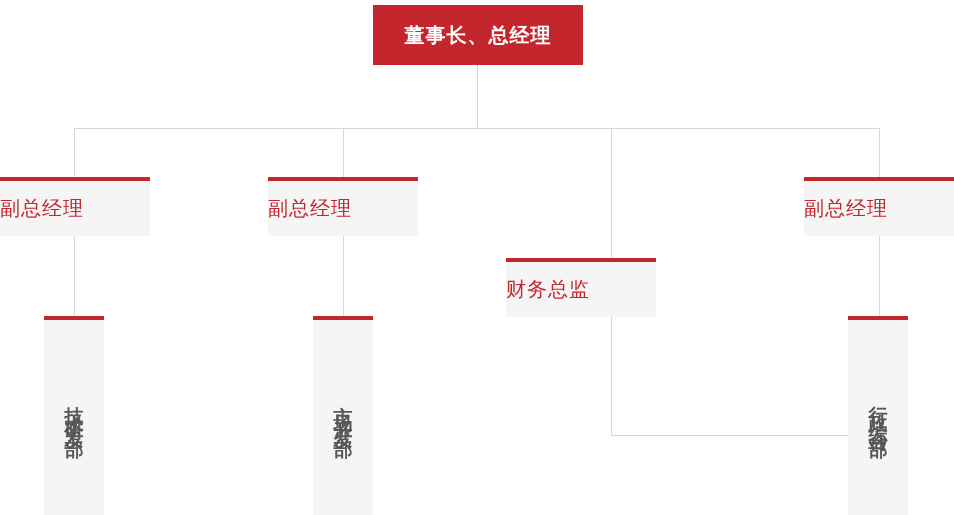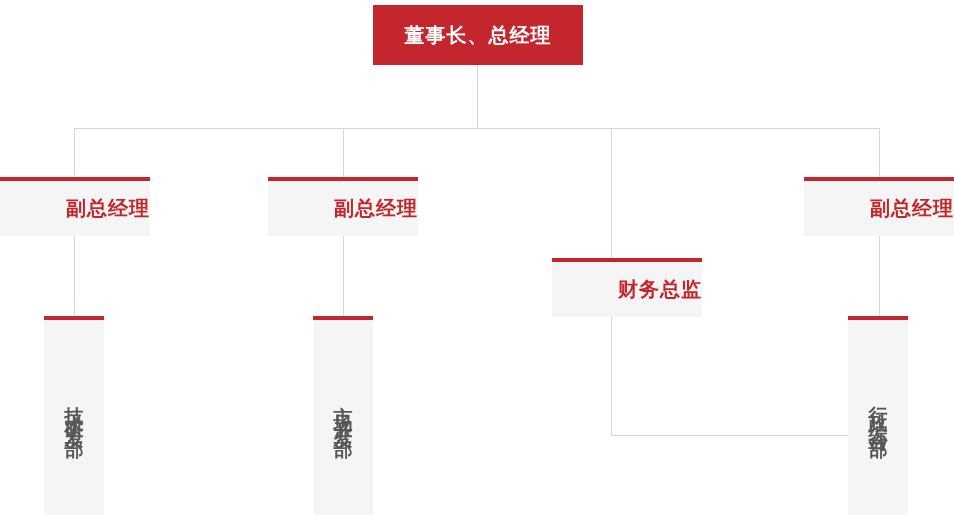--- a/index.html
+++ b/index.html
@@ -36,25 +36,25 @@
     justify-content: center;
   }
   .l2-box {
     position: absolute;
     width: 150px;
     height: 55px;
     border-top: 4px solid var(--red, #c3262c);
     background: var(--box-bg, #f5f5f6);
     color: var(--red, #c3262c);
     font-size: 20px;
-    font-weight: bold;
+    font-weight: normal;
     letter-spacing: 1px;
     display: flex;
     align-items: center;
-    justify-content: flex-end;
+    justify-content: flex-start;
   }
   .dept-box {
     position: absolute;
     top: 316px;
     width: 60px;
     height: 195px;
     border-top: 4px solid var(--red, #c3262c);
     background: var(--box-bg, #f5f5f6);
     display: flex;
     align-items: center;
@@ -88,21 +88,21 @@
   <div class="line" style="left:611px; top:435px; width:237px; height:1px;"></div>
 
   <div class="root-box">董事长、总经理</div>
 
   <div class="l2-box" style="left:0;     top:177px;">
     <span>副总经理</span>
   </div>
   <div class="l2-box" style="left:268px; top:177px;">
     <span>副总经理</span>
   </div>
-  <div class="l2-box" style="left:552px; top:258px;">
+  <div class="l2-box" style="left:506px; top:258px;">
     <span>财务总监</span>
   </div>
   <div class="l2-box" style="left:804px; top:177px;">
     <span>副总经理</span>
   </div>
 
   <div class="dept-box" style="left:44px;">
     <span class="vtext">技术研发部</span>
   </div>
   <div class="dept-box" style="left:313px;">

